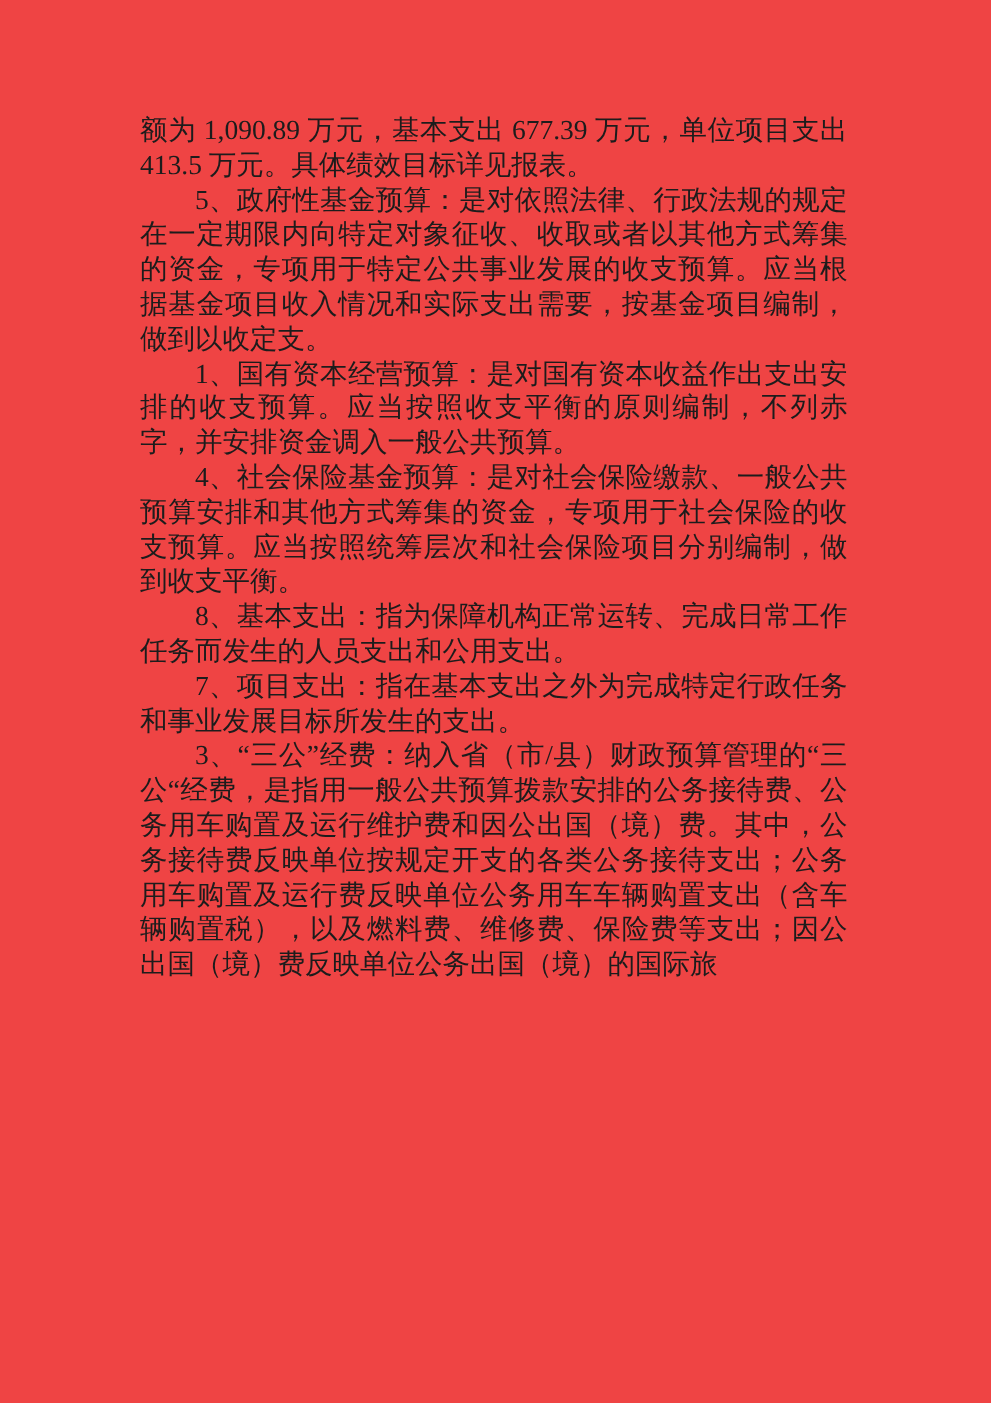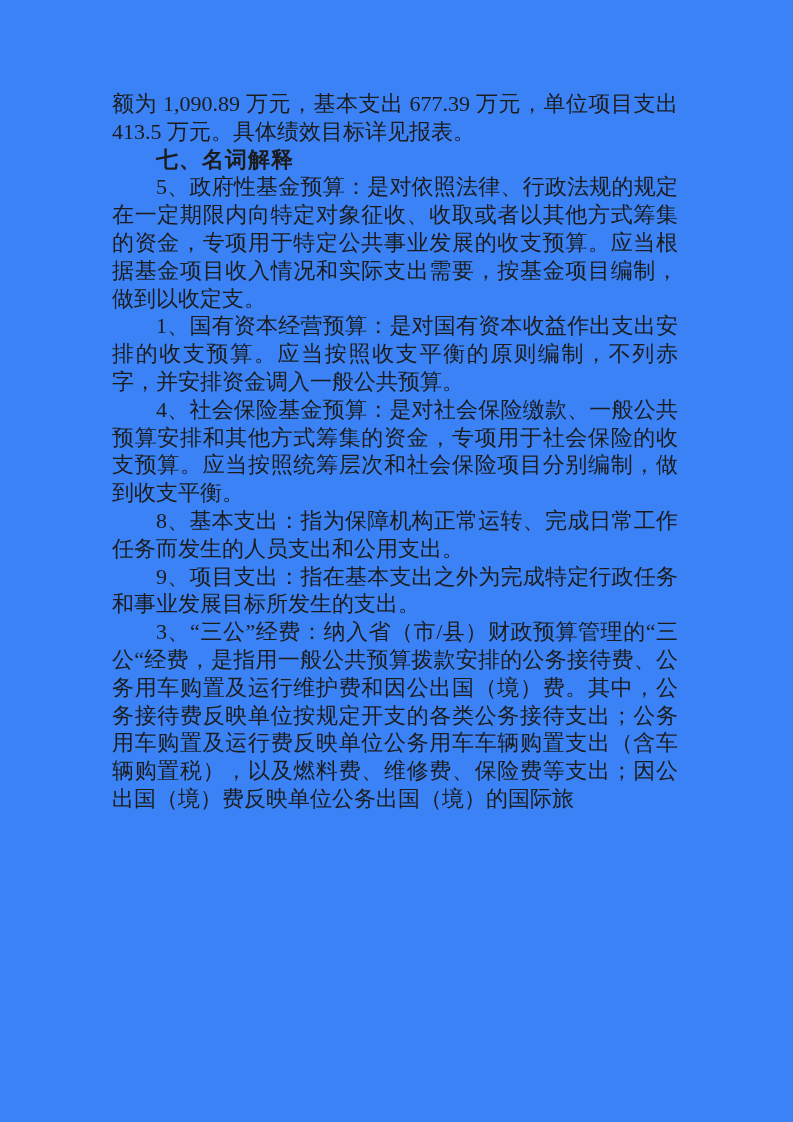--- a/index.html
+++ b/index.html
@@ -4,21 +4,21 @@
 <style>
   html, body {
     margin: 0;
     padding: 0;
     background: #ffffff;
   }
   .page {
     position: relative;
     width: 793px;
     height: 1122px;
-    background: #3b82f6;
+    background: #ef4444;
     overflow: hidden;
     font-family: "Liberation Serif", "DejaVu Serif", serif;
   }
   .content {
     position: absolute;
     left: 112px;
     top: 90px;
     width: 566px;
     font-size: 22px;
     line-height: 27.8px;
@@ -43,21 +43,20 @@
     font-family: "Liberation Sans", "DejaVu Sans", sans-serif;
     letter-spacing: 1px;
   }
 </style>
 </head>
 <body>
 
 <div class="page">
   <div class="content">
       <p class="body-noindent">额为 1,090.89 万元，基本支出 677.39 万元，单位项目支出 413.5 万元。具体绩效目标详见报表。</p>
-      <p class="heading">七、名词解释</p>
       <p class="body">5、政府性基金预算：是对依照法律、行政法规的规定在一定期限内向特定对象征收、收取或者以其他方式筹集的资金，专项用于特定公共事业发展的收支预算。应当根据基金项目收入情况和实际支出需要，按基金项目编制，做到以收定支。</p>
       <p class="body">1、国有资本经营预算：是对国有资本收益作出支出安排的收支预算。应当按照收支平衡的原则编制，不列赤字，并安排资金调入一般公共预算。</p>
       <p class="body">4、社会保险基金预算：是对社会保险缴款、一般公共预算安排和其他方式筹集的资金，专项用于社会保险的收支预算。应当按照统筹层次和社会保险项目分别编制，做到收支平衡。</p>
       <p class="body">8、基本支出：指为保障机构正常运转、完成日常工作任务而发生的人员支出和公用支出。</p>
-      <p class="body">9、项目支出：指在基本支出之外为完成特定行政任务和事业发展目标所发生的支出。</p>
+      <p class="body">7、项目支出：指在基本支出之外为完成特定行政任务和事业发展目标所发生的支出。</p>
       <p class="body">3、“三公”经费：纳入省（市/县）财政预算管理的“三公“经费，是指用一般公共预算拨款安排的公务接待费、公务用车购置及运行维护费和因公出国（境）费。其中，公务接待费反映单位按规定开支的各类公务接待支出；公务用车购置及运行费反映单位公务用车车辆购置支出（含车辆购置税），以及燃料费、维修费、保险费等支出；因公出国（境）费反映单位公务出国（境）的国际旅</p>
     </div>
 </div>
 
 </body></html>

